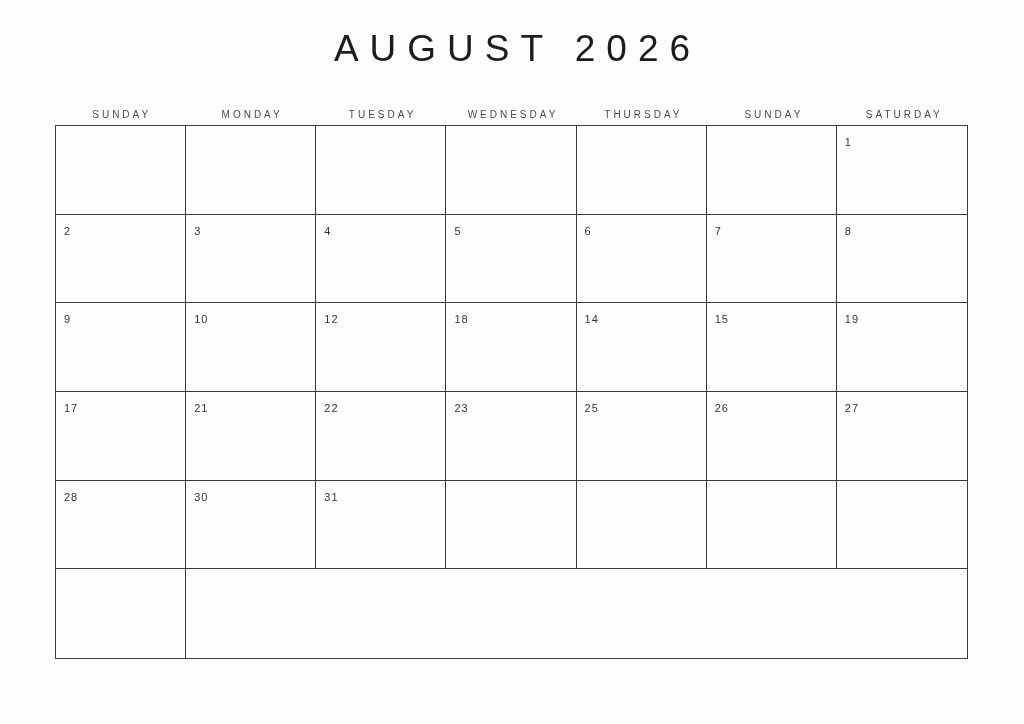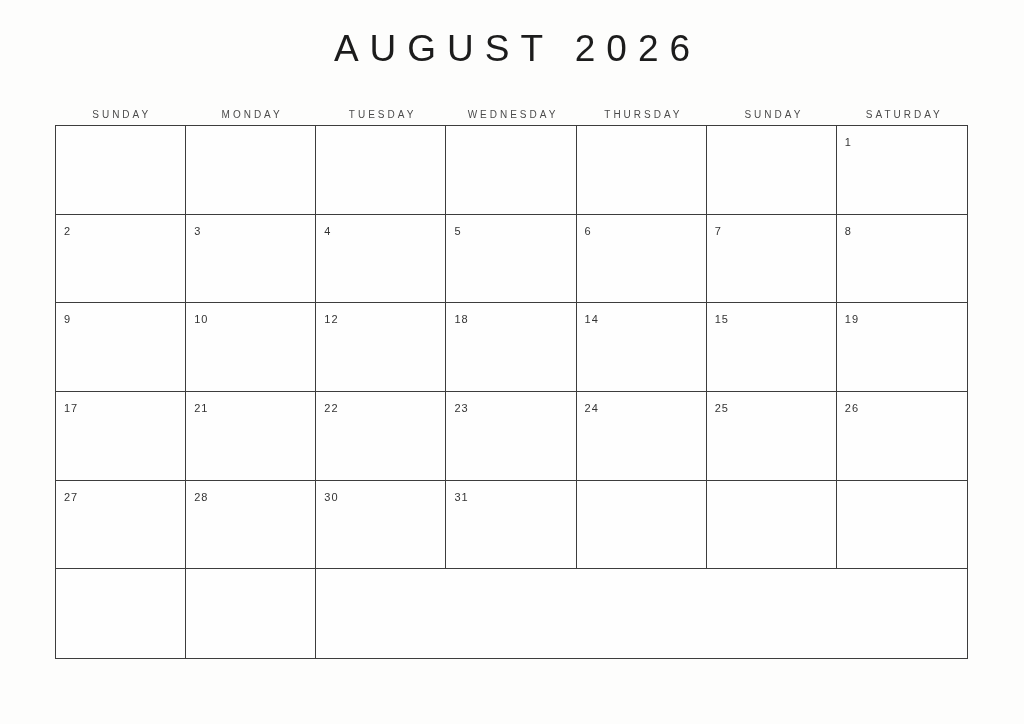--- a/index.html
+++ b/index.html
@@ -116,21 +116,20 @@
     <div class="cell"><span class="date">18</span></div>
     <div class="cell"><span class="date">14</span></div>
     <div class="cell"><span class="date">15</span></div>
 
     <div class="cell"><span class="date">19</span></div>
     <div class="cell"><span class="date">17</span></div>
     <div class="cell"><span class="date">21</span></div>
     <div class="cell"><span class="date">22</span></div>
 
     <div class="cell"><span class="date">23</span></div>
-    <div class="cell"><span class="date">24</span></div>
     <div class="cell"><span class="date">25</span></div>
     <div class="cell"><span class="date">26</span></div>
     <div class="cell"><span class="date">27</span></div>
     <div class="cell"><span class="date">28</span></div>
 
     <div class="cell"><span class="date">30</span></div>
     <div class="cell"><span class="date">31</span></div>
     <div class="cell"><span class="date"></span></div>
     <div class="cell"><span class="date"></span></div>
     <div class="cell"><span class="date"></span></div>

